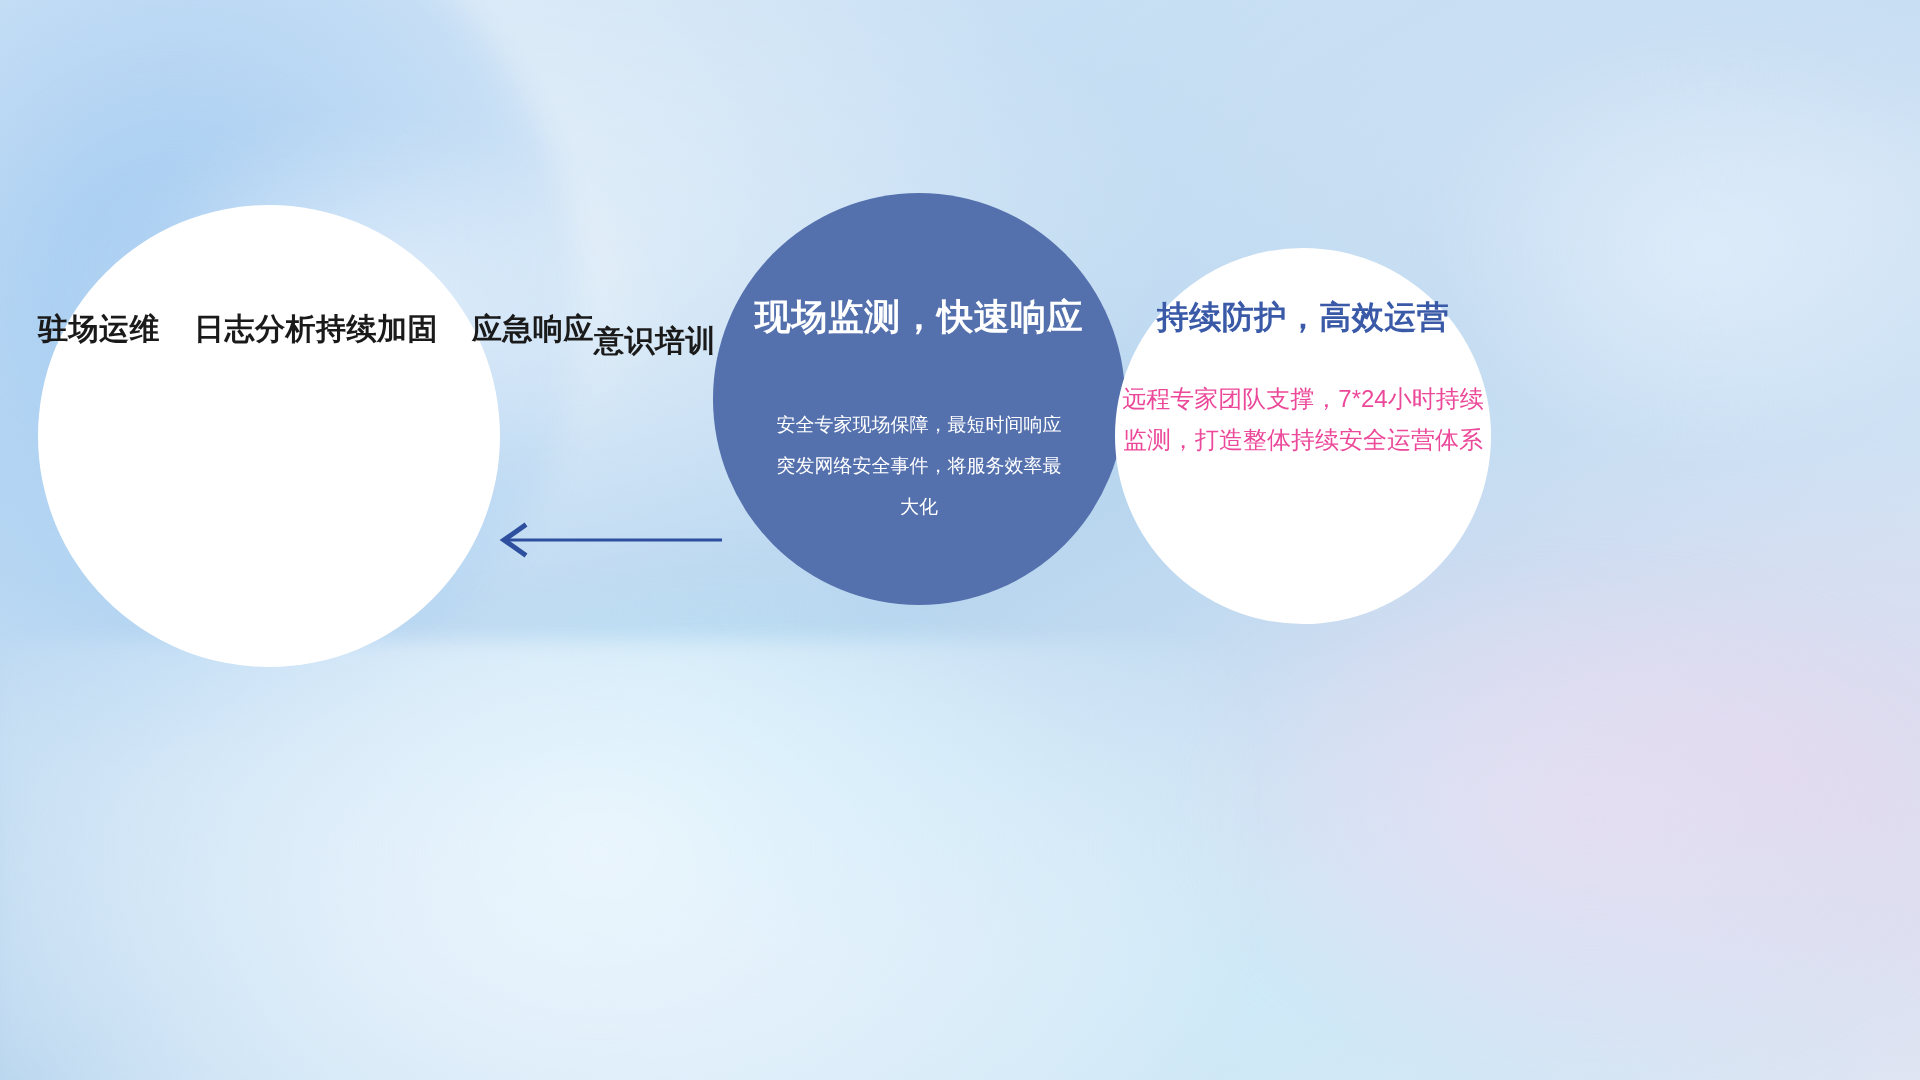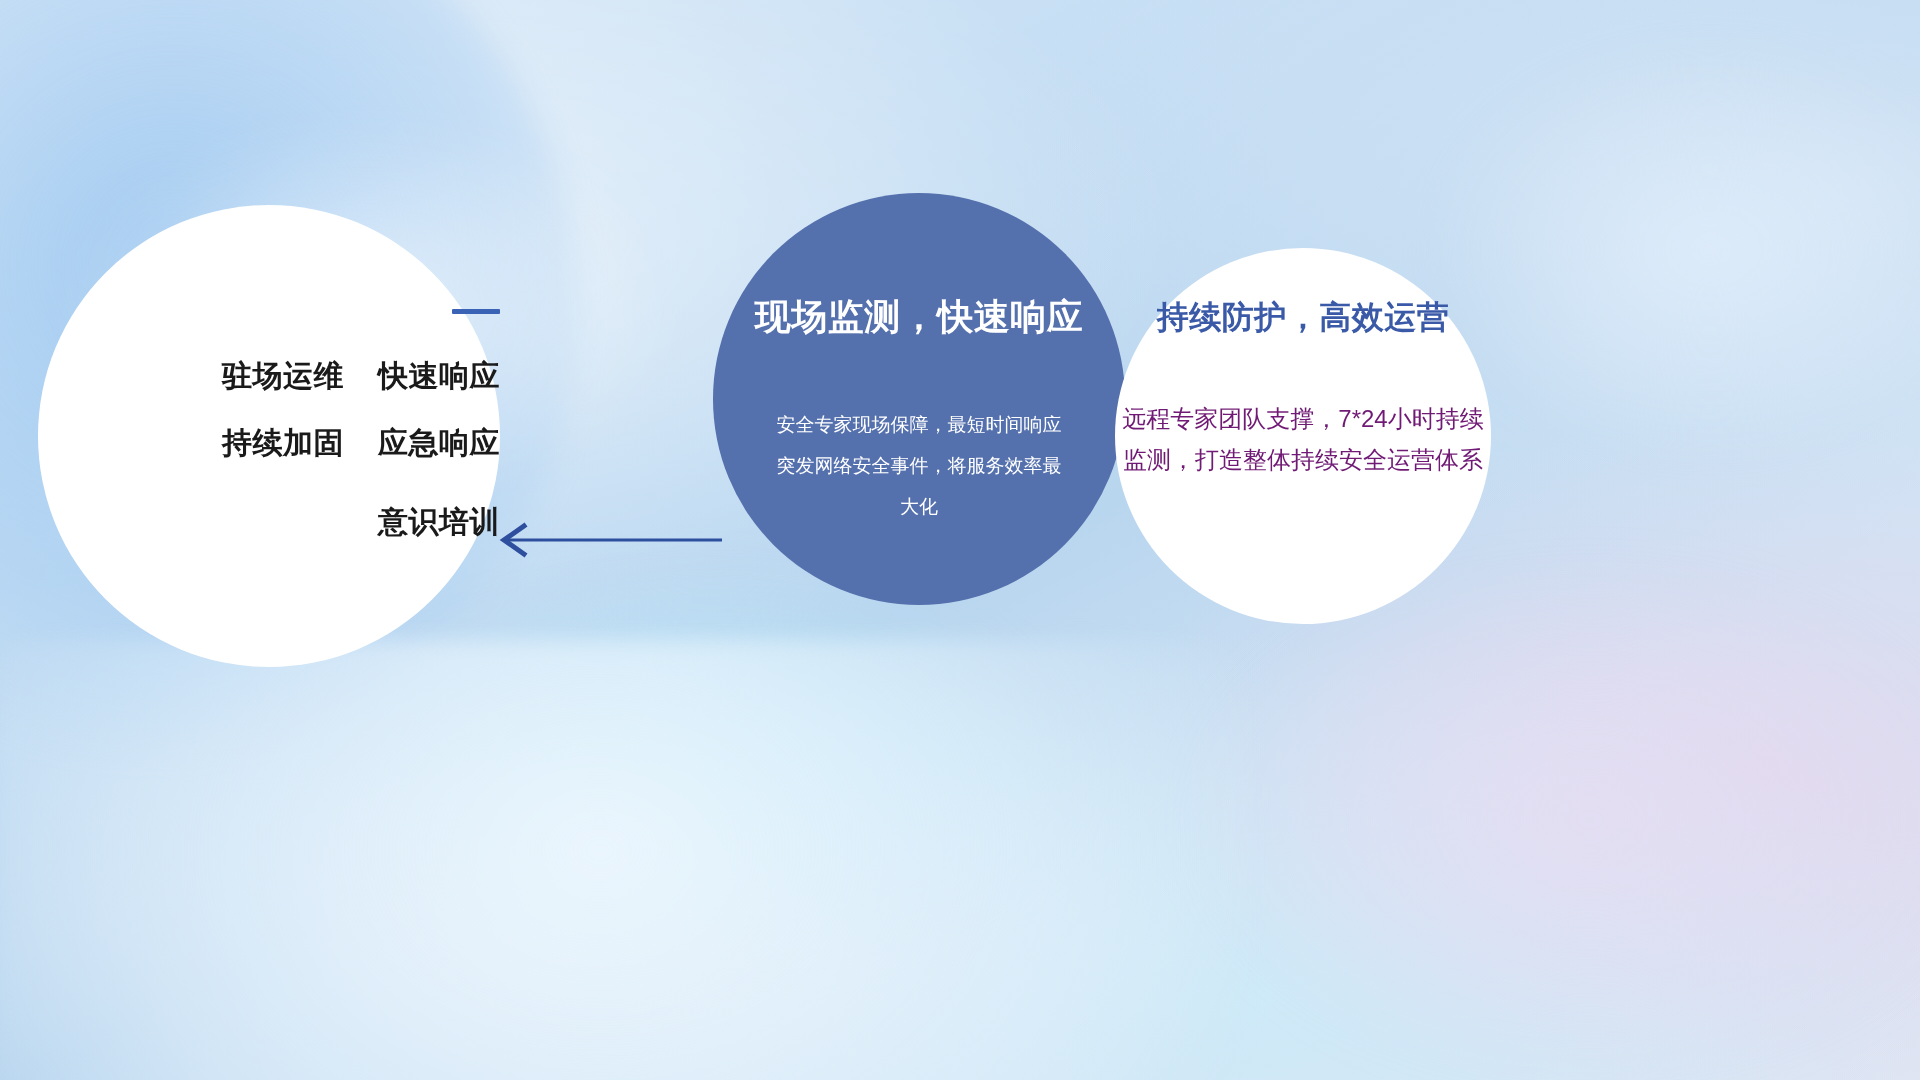--- a/index.html
+++ b/index.html
@@ -91,22 +91,22 @@
     background: #ffffff;
     z-index: 3;
   }
   .left-inner {
     position: absolute;
     left: 0;
     top: 0;
     width: 100%;
     height: 100%;
     display: flex;
-    flex-direction: column;
-    align-items: flex-end;
+    flex-direction: row;
+    align-items: flex-start;
     justify-content: flex-start;
     padding-top: 104px;
     box-sizing: border-box;
   }
   #left-divider {
     width: 48px;
     height: 5px;
     border-radius: 1px;
     background: #3a62b5;
     margin-bottom: 42px;
@@ -183,25 +183,25 @@
     padding-top: 48px;
   }
   #right-title {
     font-size: 32px;
     font-weight: bold;
     color: #3a5aa8;
     white-space: nowrap;
     letter-spacing: 0.5px;
   }
   #right-body {
-    margin-top: 58px;
+    margin-top: 38px;
     width: 372px;
     font-size: 24px;
     line-height: 41px;
-    color: #701a75;
+    color: #ec4899;
     text-align: center;
   }
 
   
   #connector-arrow {
     position: absolute;
     left: 484px;
     top: 520px;
     width: 240px;
     height: 40px;
@@ -222,21 +222,21 @@
     <line x1="238" y1="20" x2="24" y2="20" stroke="#2d4f9e" stroke-width="3"></line>
     <polyline points="40,6 20,20 40,34" fill="none" stroke="#2d4f9e" stroke-width="5" stroke-linecap="square"></polyline>
   </svg>
 
   <div class="circle" id="circle-left">
     <div class="left-inner">
       <div id="left-divider"></div>
 
       <div class="left-row">
         <span>驻场运维</span>
-        <span>快速响应</span>
+        <span>日志分析</span>
       </div>
 
       <div class="left-row">
         <span>持续加固</span>
         <span>应急响应</span>
       </div>
 
       <div class="left-row single">
         <span>意识培训</span>
       </div>

